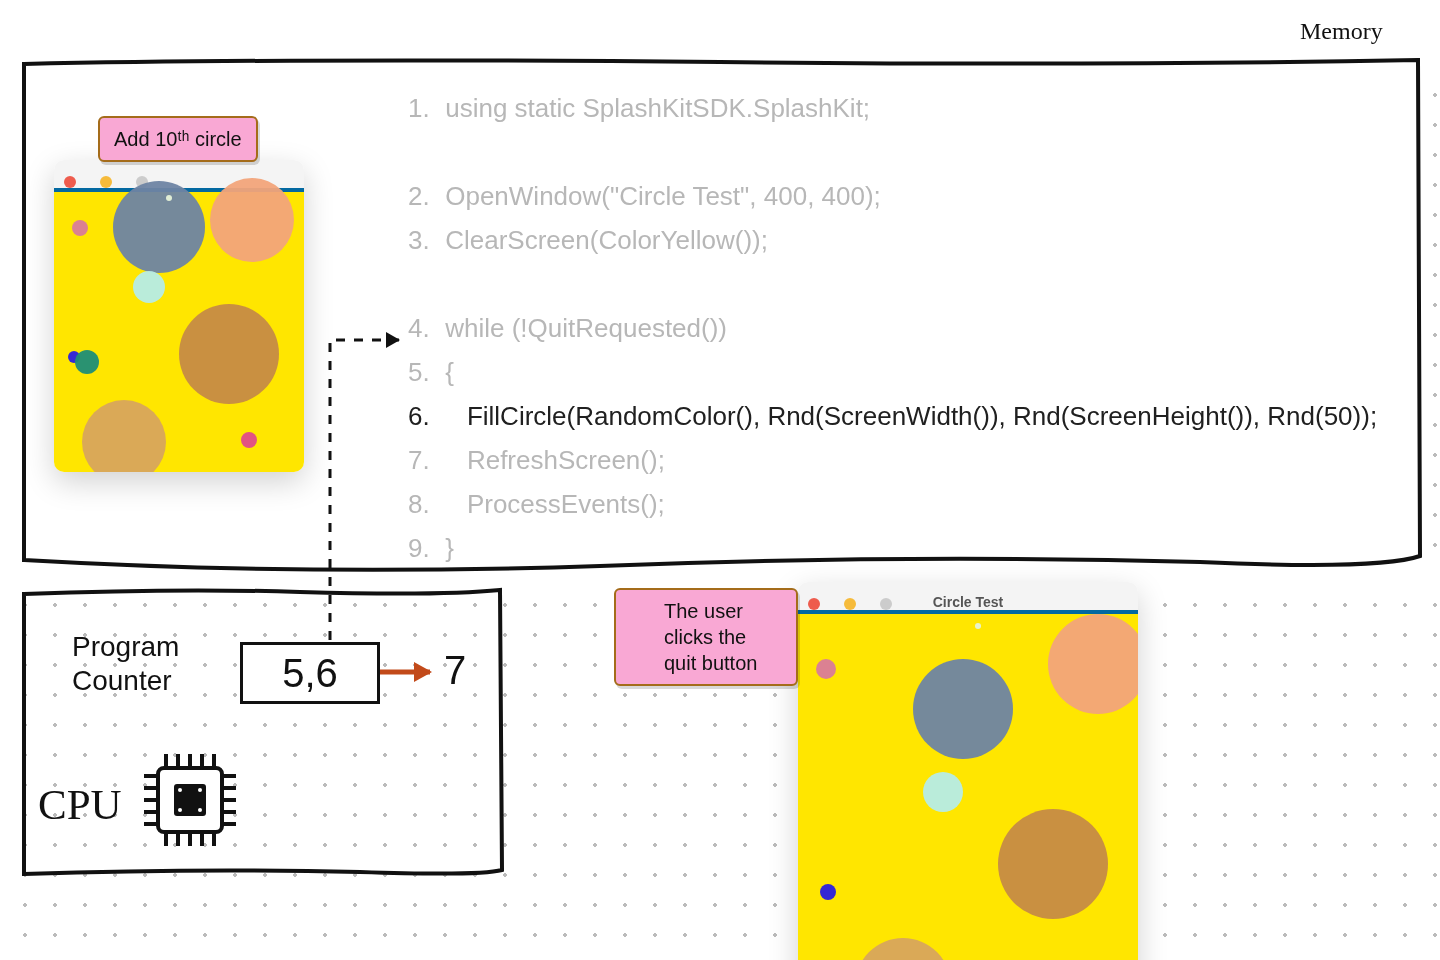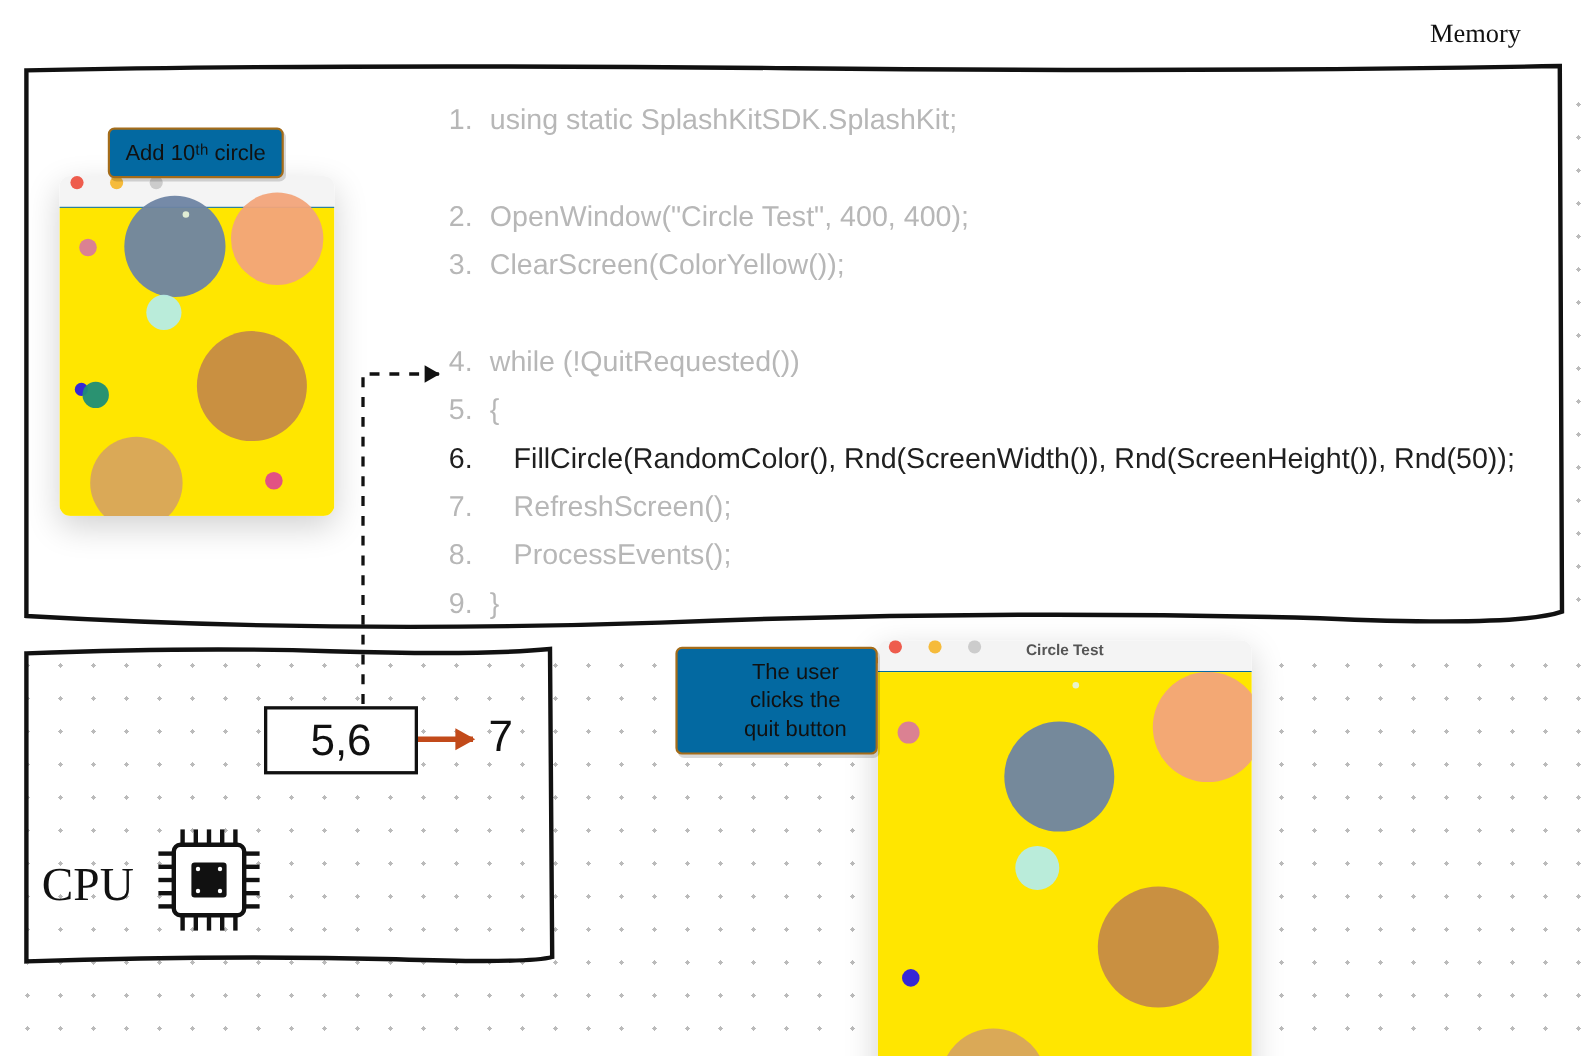--- a/index.html
+++ b/index.html
@@ -1,25 +1,25 @@
 <!DOCTYPE html>
 <html><head>
 <meta charset="utf-8">
 <style>
   html,body{margin:0;padding:0;background:#fff;font-family:"Segoe UI",Arial,sans-serif;color:#111;width:1440px;height:960px;}
   .stage{position:relative;width:1440px;height:960px;background:#fff;overflow:hidden;}
   
   .dots{position:absolute;left:0;width:1440px;background-image:radial-gradient(#bbb 2px,transparent 2px);background-size:30px 30px;background-position:10px 10px;z-index:0;}
   .hand{font-family:"Comic Sans MS","Bradley Hand",cursive;}
-  .sticky{position:absolute;background:#0369a1;border:2px solid #a46c1a;border-radius:6px;padding:8px 14px;font-size:20px;text-align:center;line-height:1.3;box-shadow:2px 3px 0 rgba(0,0,0,.15);z-index:20;}
+  .sticky{position:absolute;background:#f9a8d4;border:2px solid #a46c1a;border-radius:6px;padding:8px 14px;font-size:20px;text-align:left;line-height:1.3;box-shadow:2px 3px 0 rgba(0,0,0,.15);z-index:20;}
   
   svg.squiggle{position:absolute;left:0;top:0;pointer-events:none;z-index:10;}
   
   .mac{position:absolute;background:#fff;border-radius:10px;box-shadow:0 10px 30px rgba(0,0,0,.18);z-index:15;overflow:hidden;}
-  .mac .titlebar{height:28px;background:#f4f4f4;border-bottom:1px solid #0369a1;display:flex;align-items:flex-start;padding:0 10px;gap:24px;position:relative;}
+  .mac .titlebar{height:28px;background:#f4f4f4;border-bottom:4px solid #0369a1;display:flex;align-items:flex-end;padding:0 10px;gap:24px;position:relative;}
   .mac .titlebar .dot{width:12px;height:12px;border-radius:50%;}
   .mac .titlebar .title{position:absolute;left:0;right:0;text-align:center;font-size:14px;font-weight:600;color:#555;}
   .mac .canvas{position:relative;background:#ffe600;}
   .mac .canvas .circle{position:absolute;border-radius:50%;opacity:.95;}
   
   .code{position:absolute;font-size:26px;line-height:44px;color:#b7b7b7;font-family:"Segoe UI",Arial,sans-serif;z-index:12;white-space:pre;}
   .code .num{display:inline-block;width:30px;}
   .code .active{color:#202020;font-weight:500;}
   
   .pcbox{position:absolute;border:3px solid #111;font-size:40px;text-align:center;font-family:"Segoe UI",Arial,sans-serif;background:#fff;z-index:15;}
@@ -75,20 +75,21 @@
         <div class="circle" style="left: 125px; top: 112px; width: 100px; height: 100px; background: rgb(198, 139, 68);"></div>
         <div class="circle" style="left: 14px; top: 159px; width: 12px; height: 12px; background: rgb(42, 30, 224);"></div>
         <div class="circle" style="left: 28px; top: 208px; width: 84px; height: 84px; background: rgb(216, 165, 92);"></div>
         <div class="circle" style="left: 187px; top: 240px; width: 16px; height: 16px; background: rgb(224, 74, 138);"></div>
         <div class="circle" style="left: 21px; top: 158px; width: 24px; height: 24px; background: rgb(31, 141, 119);"></div>
       </div>
   </div>
 
   <div class="sticky" style="left:98px;top:116px;">Add 10ᵗʰ circle</div>
 
+  <div class="label" style="left:72px;top:630px;width:160px;font-size:28px;line-height:1.2;">Program Counter</div>
   <div class="pcbox" style="left:240px;top:642px;width:134px;height:56px;line-height:56px;">5,6</div>
   <div class="pcnext" style="left:444px;top:648px;">7</div>
 
   <div class="label hand" style="left:38px;top:780px;font-size:43px;">CPU</div>
 
   <svg class="cpu" style="left:130px;top:740px;" width="120" height="120" viewBox="0 0 120 120">
     <rect x="28" y="28" width="64" height="64" fill="#fff" stroke="#111" stroke-width="4" rx="6"></rect>
     <rect x="44" y="44" width="32" height="32" fill="#111" rx="3"></rect>
     <circle cx="50" cy="50" r="2" fill="#fff"></circle>
       <circle cx="70" cy="50" r="2" fill="#fff"></circle>

